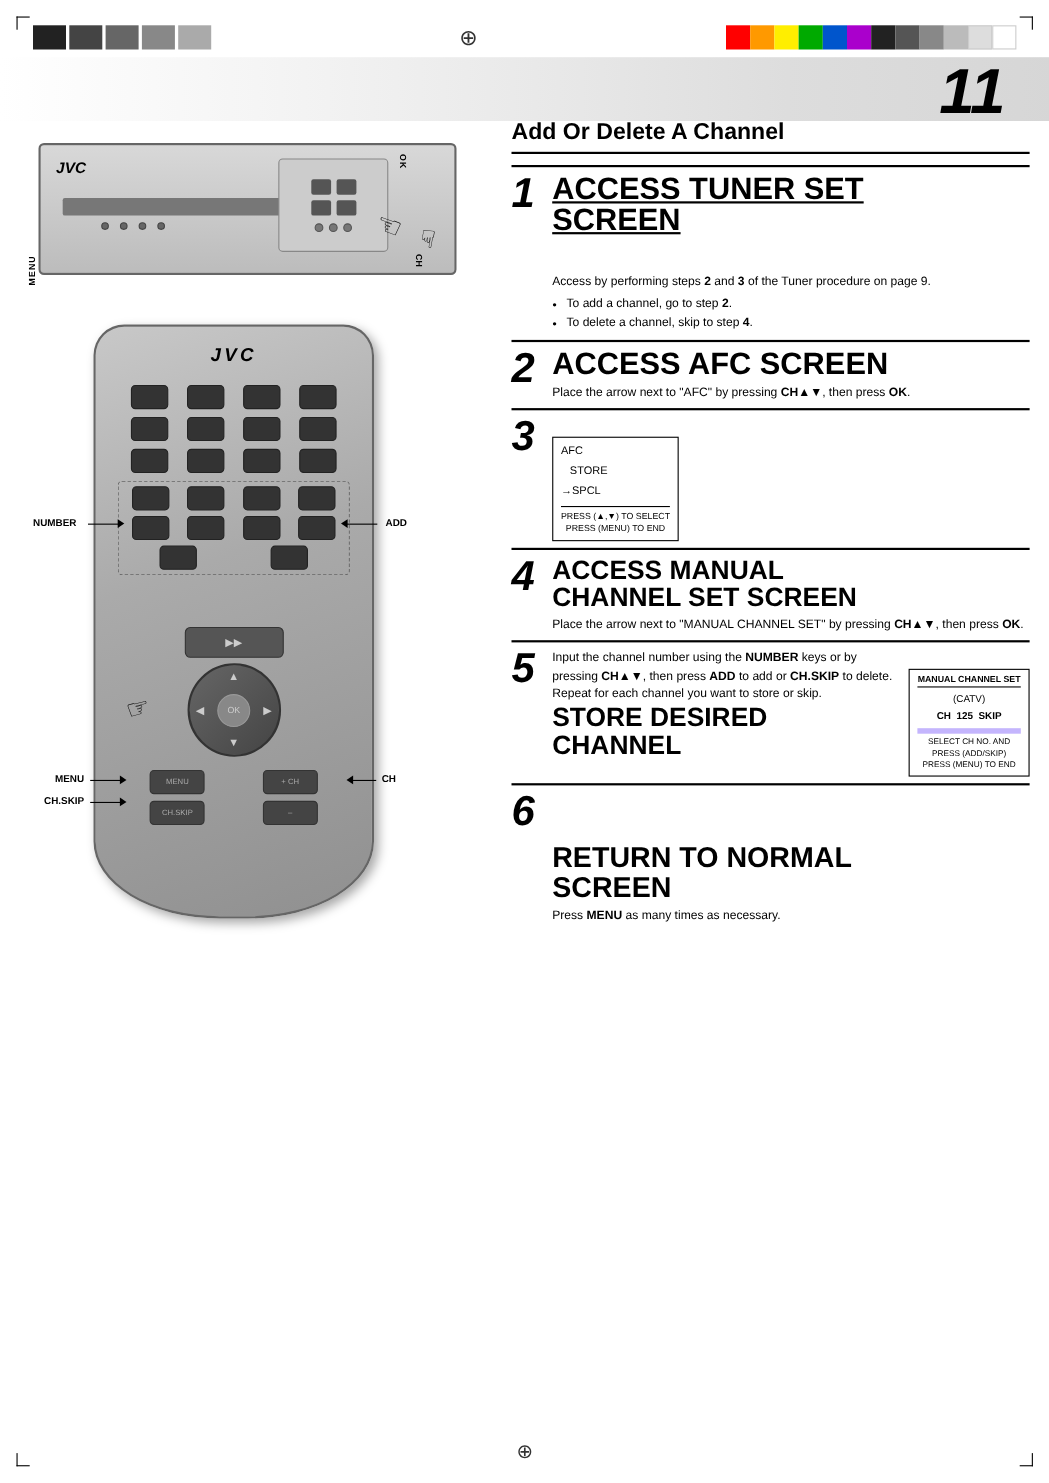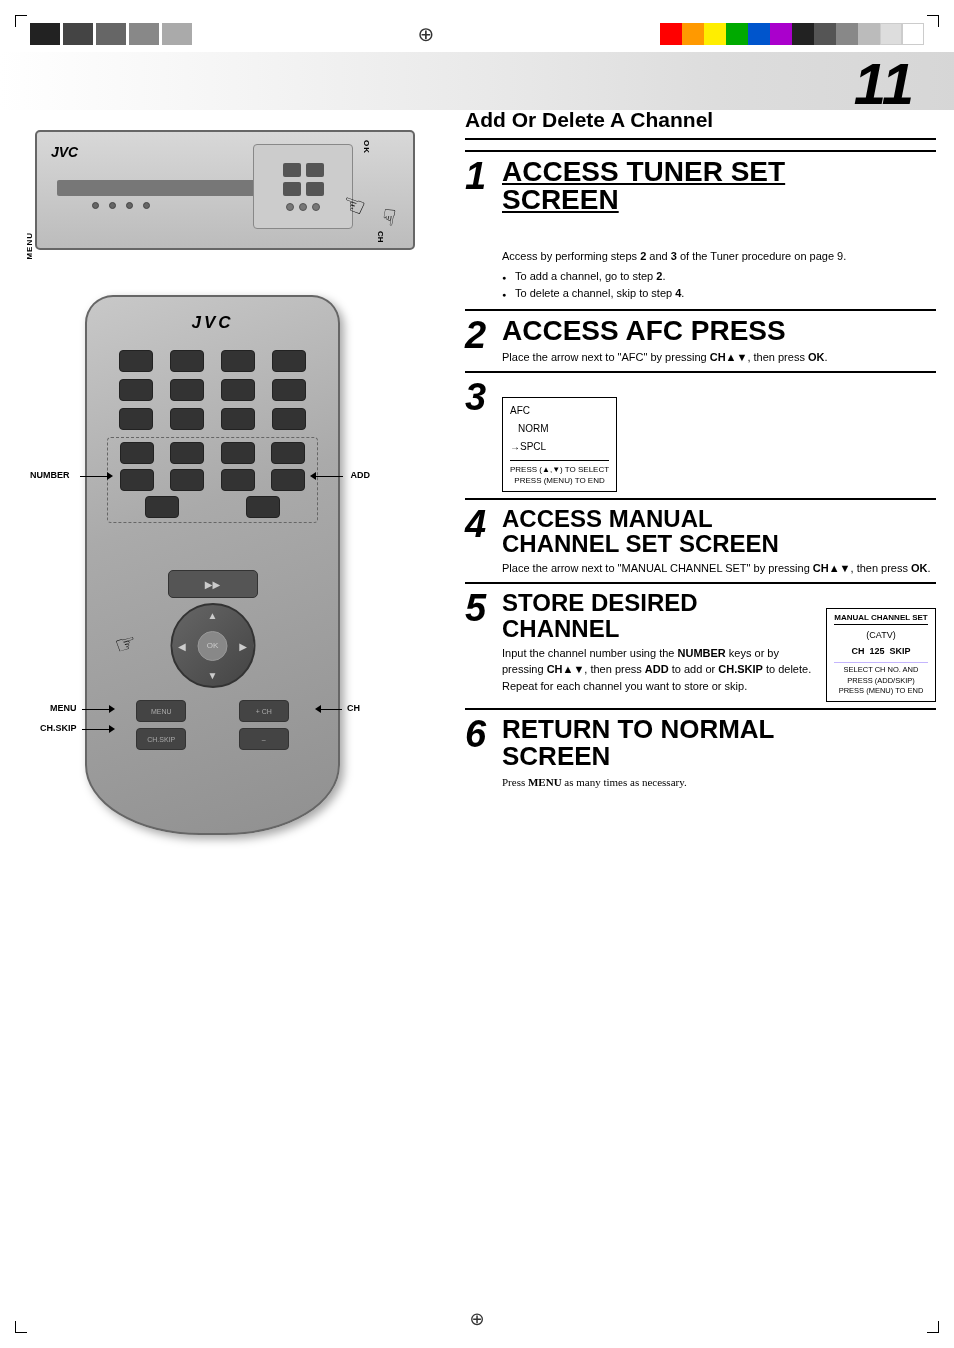--- a/index.html
+++ b/index.html
@@ -208,66 +208,66 @@
       <ul style="list-style:none;margin-top:3px;">
         <li style="font-size:11px;line-height:1.6;padding-left:13px;position:relative;"><span style="position:absolute;left:0;top:4px;font-size:7px;">●</span>To add a channel, go to step <b>2</b>.</li>
         <li style="font-size:11px;line-height:1.6;padding-left:13px;position:relative;"><span style="position:absolute;left:0;top:4px;font-size:7px;">●</span>To delete a channel, skip to step <b>4</b>.</li>
       </ul>
     </div>
   </div>
 
   <div style="display:flex;border-top:2px solid #000;padding:6px 0 6px 0;gap:5px;">
     <div style="font-size:38px;font-weight:900;font-style:italic;font-family:Arial Black,Arial;min-width:32px;line-height:0.95;color:#000;">2</div>
     <div style="flex:1;">
-      <div style="font-size:28px;font-weight:900;font-family:Arial Black,Arial;line-height:1;color:#000;margin-bottom:4px;">ACCESS AFC PRESS</div>
+      <div style="font-size:28px;font-weight:900;font-family:Arial Black,Arial;line-height:1;color:#000;margin-bottom:4px;">ACCESS AFC SCREEN</div>
       <div style="font-size:11px;line-height:1.5;">Place the arrow next to "AFC" by pressing <b>CH▲▼</b>, then press <b>OK</b>.</div>
     </div>
   </div>
 
   <div style="display:flex;border-top:2px solid #000;padding:6px 0 6px 0;gap:5px;">
     <div style="font-size:38px;font-weight:900;font-style:italic;font-family:Arial Black,Arial;min-width:32px;line-height:0.95;color:#000;">3</div>
     <div style="flex:1;display:flex;gap:6px;">
 
       <div style="border:1.5px solid #000;padding:4px 7px;min-width:105px;background:#fff;font-size:10px;margin-top:18px;">
         <div style="line-height:1.8;">AFC</div>
-        <div style="line-height:1.8;padding-left:8px;">NORM</div>
+        <div style="line-height:1.8;padding-left:8px;">STORE</div>
         <div style="line-height:1.8;font-weight:normal;">→SPCL</div>
         <div style="border-top:1px solid #000;margin-top:4px;padding-top:3px;font-size:8px;text-align:center;line-height:1.4;">PRESS (▲,▼) TO SELECT<br>PRESS (MENU) TO END</div>
       </div>
     </div>
   </div>
 
   <div style="display:flex;border-top:2px solid #000;padding:6px 0 6px 0;gap:5px;">
     <div style="font-size:38px;font-weight:900;font-style:italic;font-family:Arial Black,Arial;min-width:32px;line-height:0.95;color:#000;">4</div>
     <div style="flex:1;">
       <div style="font-size:24px;font-weight:900;font-family:Arial Black,Arial;line-height:1.05;color:#000;margin-bottom:4px;">ACCESS MANUAL<br>CHANNEL SET SCREEN</div>
       <div style="font-size:11px;line-height:1.5;">Place the arrow next to "MANUAL CHANNEL SET" by pressing <b>CH▲▼</b>, then press <b>OK</b>.</div>
     </div>
   </div>
 
   <div style="display:flex;border-top:2px solid #000;padding:6px 0 6px 0;gap:5px;">
     <div style="font-size:38px;font-weight:900;font-style:italic;font-family:Arial Black,Arial;min-width:32px;line-height:0.95;color:#000;">5</div>
     <div style="flex:1;display:flex;gap:6px;">
       <div style="flex:1;">
+        <div style="font-size:11px;line-height:1.5;">Input the channel number using the <b>NUMBER</b> keys or by pressing <b>CH▲▼</b>, then press <b>ADD</b> to add or <b>CH.SKIP</b> to delete. Repeat for each channel you want to store or skip.</div>
         <div style="font-size:24px;font-weight:900;font-family:Arial Black,Arial;line-height:1.05;color:#000;margin-bottom:4px;">STORE DESIRED CHANNEL</div>
-        <div style="font-size:11px;line-height:1.5;">Input the channel number using the <b>NUMBER</b> keys or by pressing <b>CH▲▼</b>, then press <b>ADD</b> to add or <b>CH.SKIP</b> to delete. Repeat for each channel you want to store or skip.</div>
       </div>
 
       <div style="border:1.5px solid #000;padding:4px 7px;min-width:110px;background:#fff;font-size:9px;margin-top:18px;">
         <div style="text-align:center;font-weight:bold;font-size:8px;border-bottom:1px solid #000;margin-bottom:3px;padding-bottom:2px;">MANUAL CHANNEL SET</div>
         <div style="text-align:center;line-height:1.7;font-size:9px;">(CATV)</div>
         <div style="text-align:center;font-size:9px;font-weight:bold;line-height:1.7;">CH&nbsp;&nbsp;125&nbsp;&nbsp;SKIP</div>
-        <div style="border-top:1px solid #c4b5fd;margin-top:3px;padding-top:2px;font-size:7.5px;text-align:center;line-height:1.4;">SELECT CH NO. AND<br>PRESS (ADD/SKIP)<br>PRESS (MENU) TO END</div>
+        <div style="border-top:5px solid #c4b5fd;margin-top:3px;padding-top:2px;font-size:7.5px;text-align:center;line-height:1.4;">SELECT CH NO. AND<br>PRESS (ADD/SKIP)<br>PRESS (MENU) TO END</div>
       </div>
     </div>
   </div>
 
   <div style="display:flex;border-top:2px solid #000;padding:6px 0 6px 0;gap:5px;">
     <div style="font-size:38px;font-weight:900;font-style:italic;font-family:Arial Black,Arial;min-width:32px;line-height:0.95;color:#000;">6</div>
-    <div style="flex:1;">
+    <div style="flex:1;margin-top:46px;">
       <div style="font-size:26px;font-weight:900;font-family:Arial Black,Arial;line-height:1.05;color:#000;margin-bottom:4px;">RETURN TO NORMAL<br>SCREEN</div>
-      <div style="font-size:11px;line-height:1.5;font-family:Liberation Serif, serif;">Press <b>MENU</b> as many times as necessary.</div>
+      <div style="font-size:11px;line-height:1.5;">Press <b>MENU</b> as many times as necessary.</div>
     </div>
   </div>
 
 </div>
 
 <div style="position:absolute;bottom:18px;left:50%;transform:translateX(-50%);font-size:18px;color:#333;">⊕</div>
 
 </body></html>

